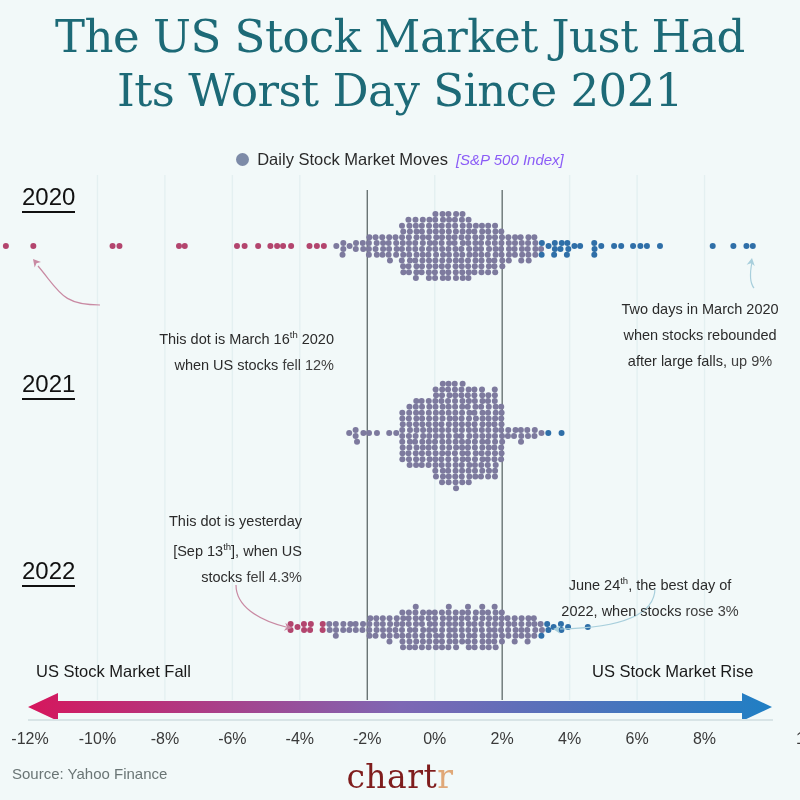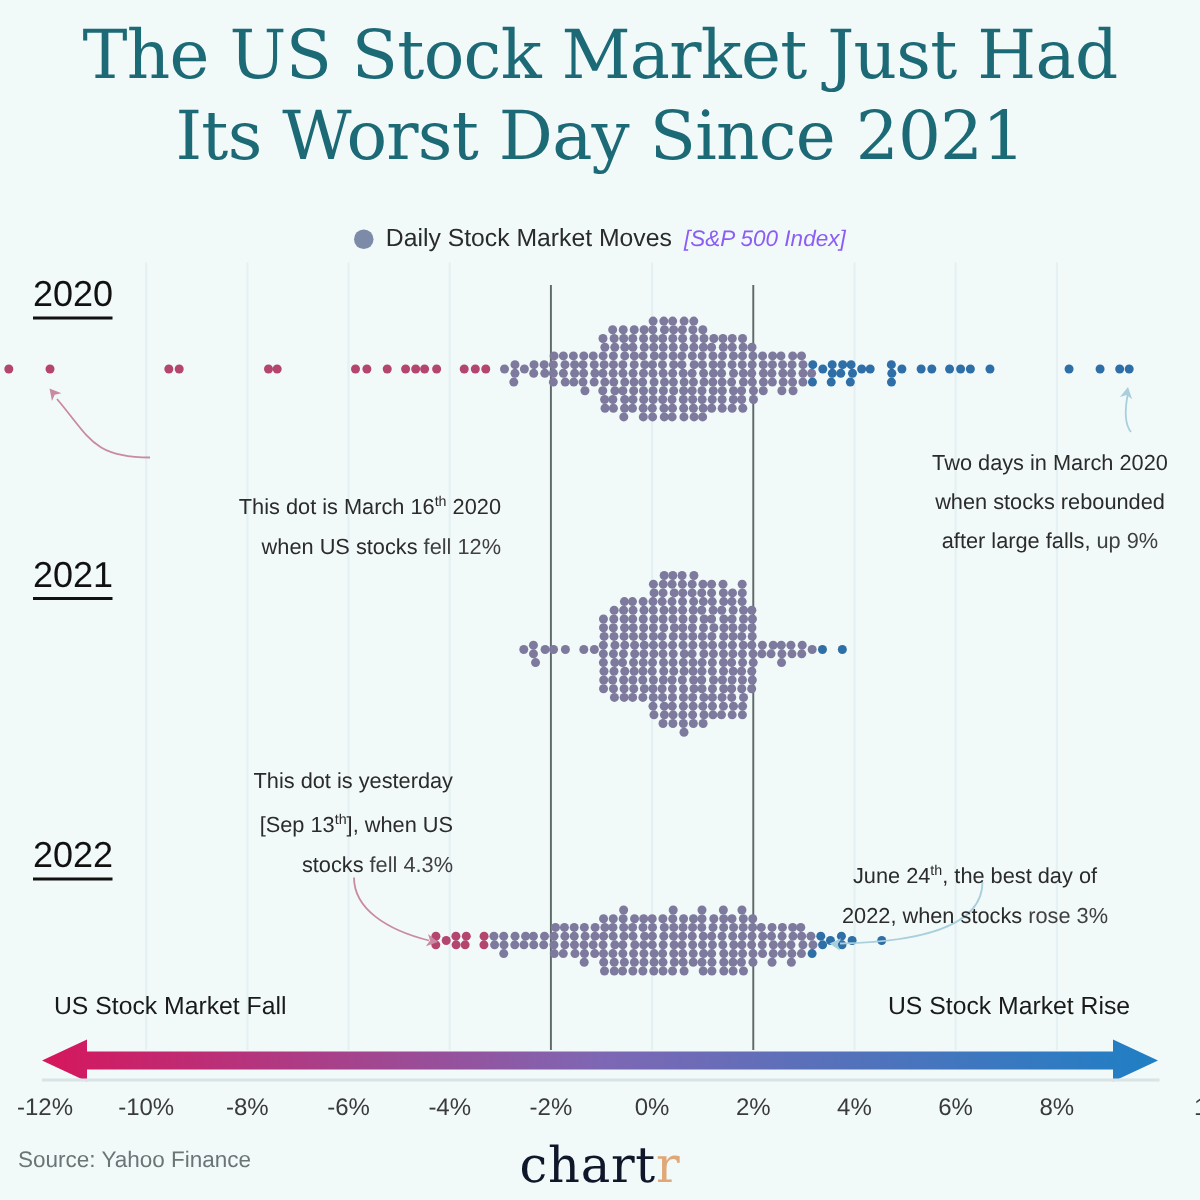--- a/index.html
+++ b/index.html
@@ -91,21 +91,21 @@
 
   
   .source{
     position:absolute;left:12px;top:765px;font-size:15px;color:#6a7575;
   }
   .brand{
     position:absolute;left:0;right:0;top:757px;text-align:center;
     font-family:"DejaVu Serif", serif;
     font-size:33px;letter-spacing:0.5px;
   }
-  .brand .b1{color:#0f172a;}
+  .brand .b1{color:#7f1d1d;}
   .brand .b2{color:#e0a878;}
 </style>
 </head>
 <body>
 
 <div id="stage">
 
   <div class="title">
     <span>The US Stock Market Just Had</span>
     <span class="title-l2">Its Worst Day Since 2021</span>

